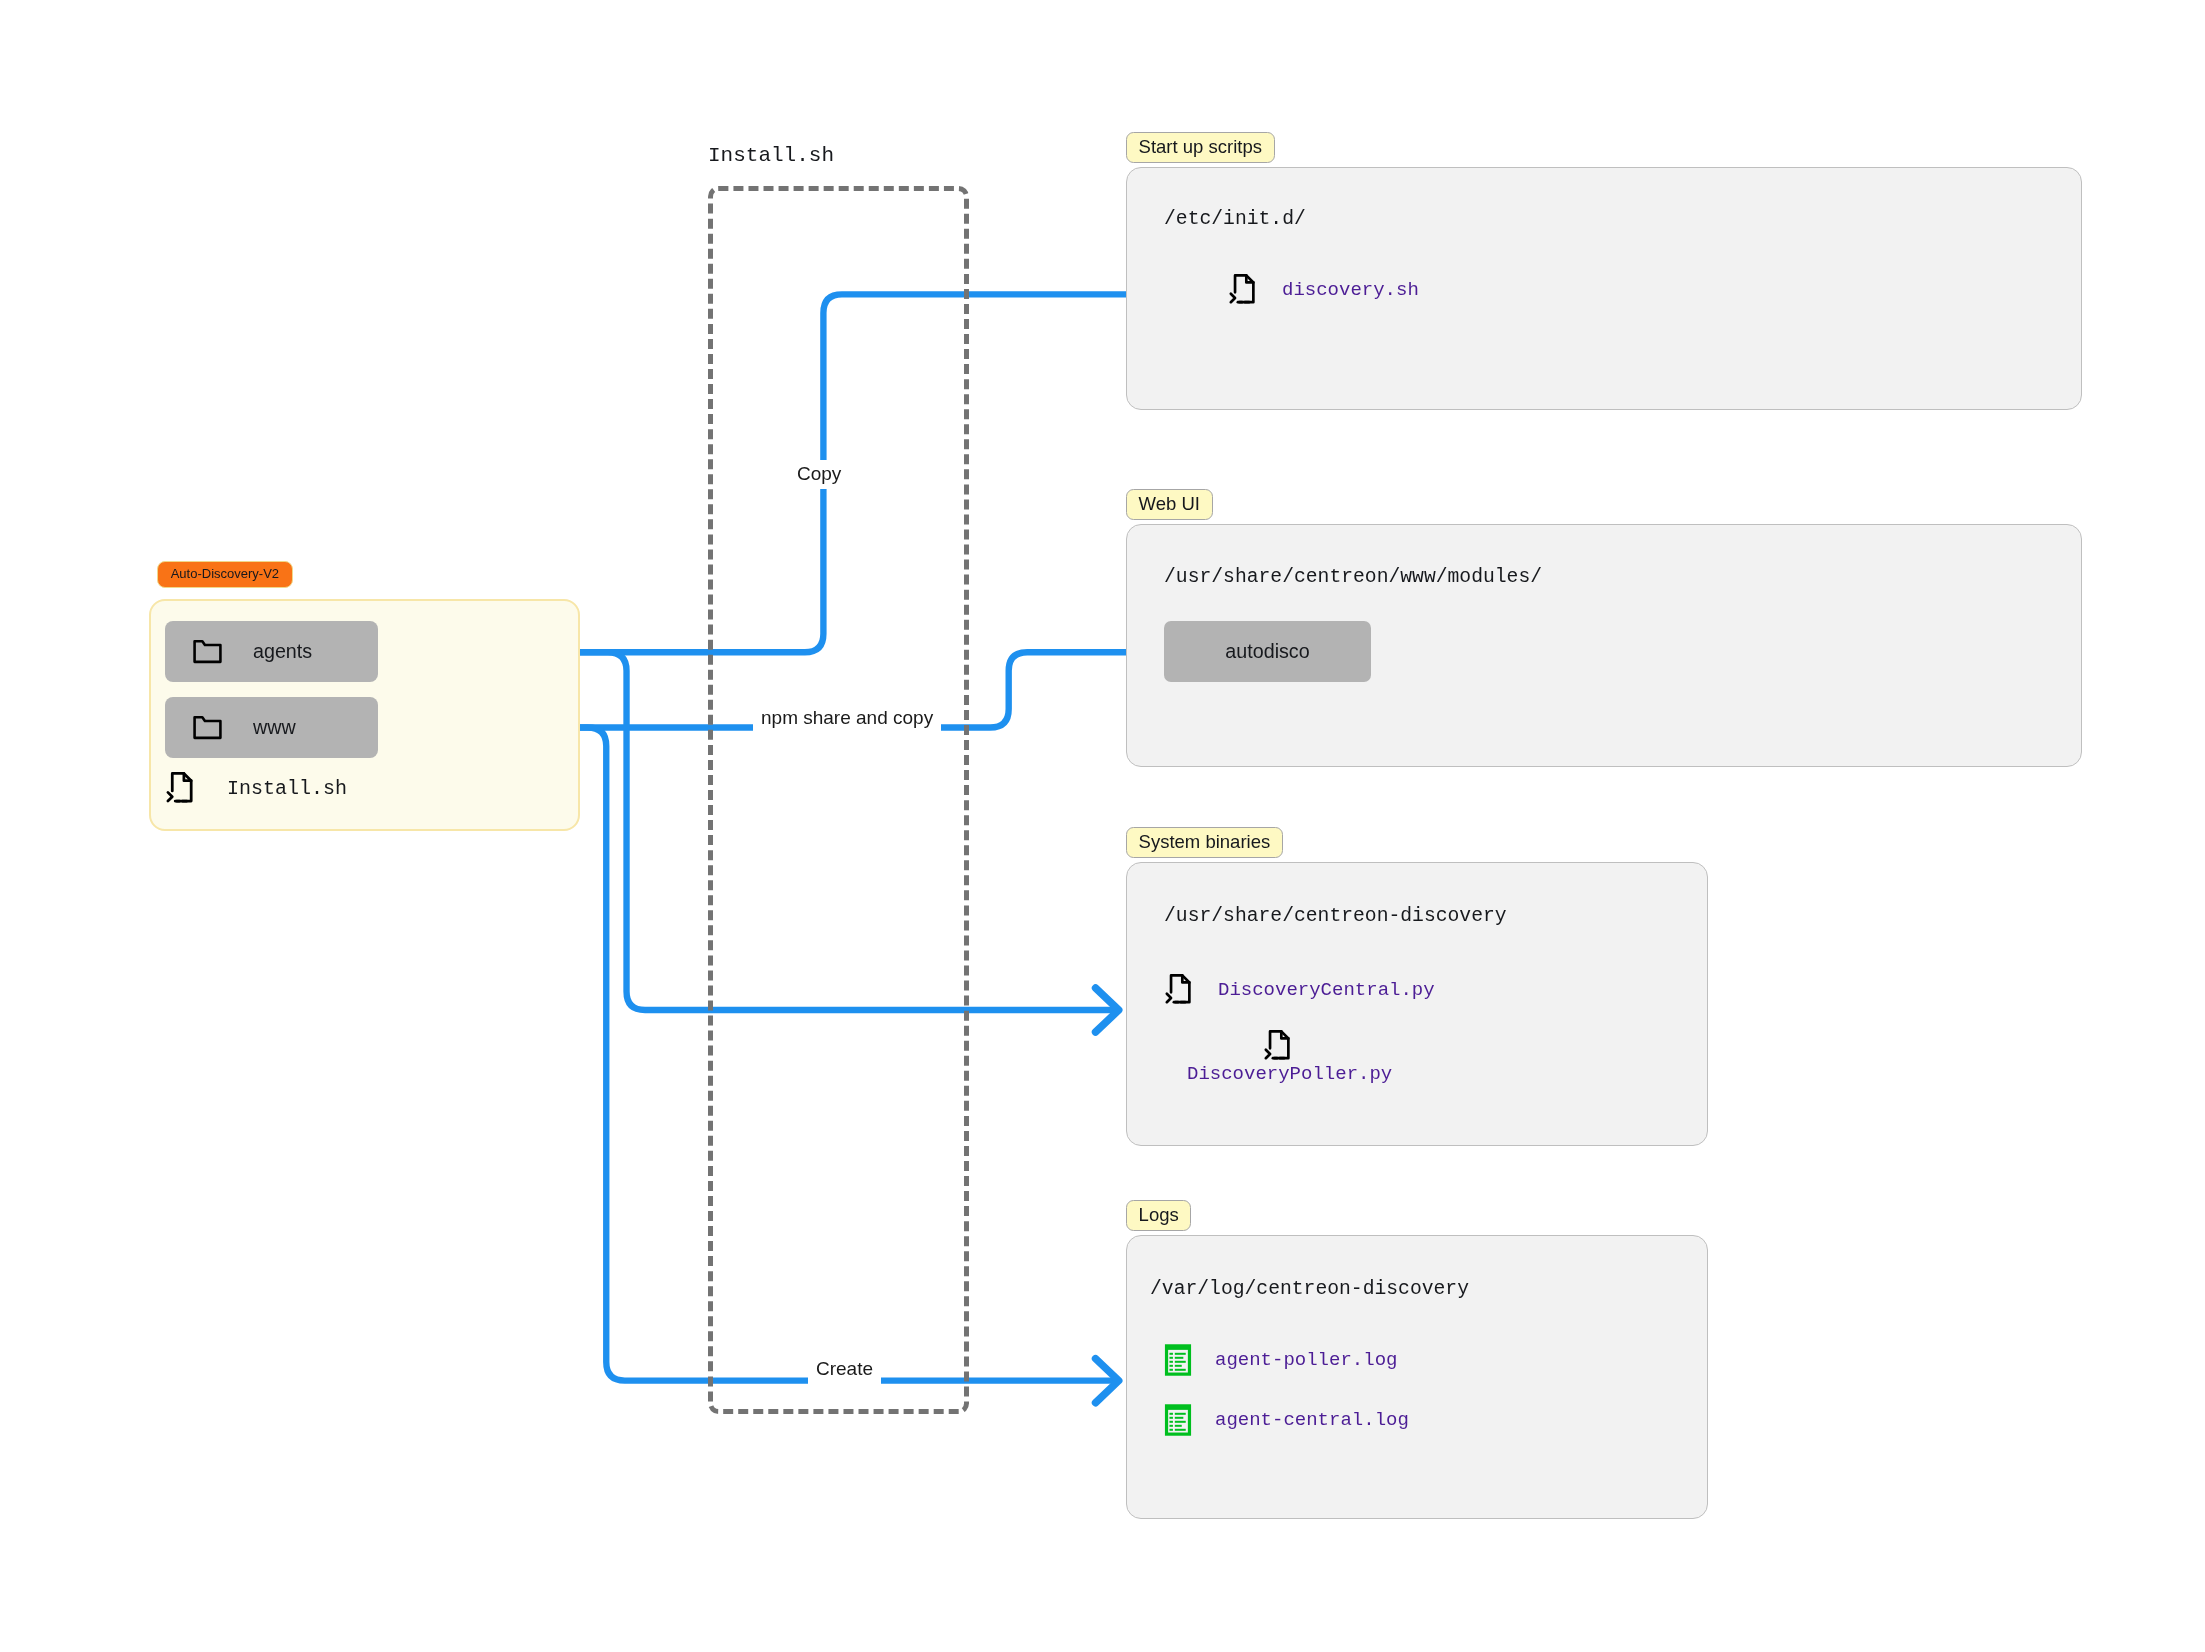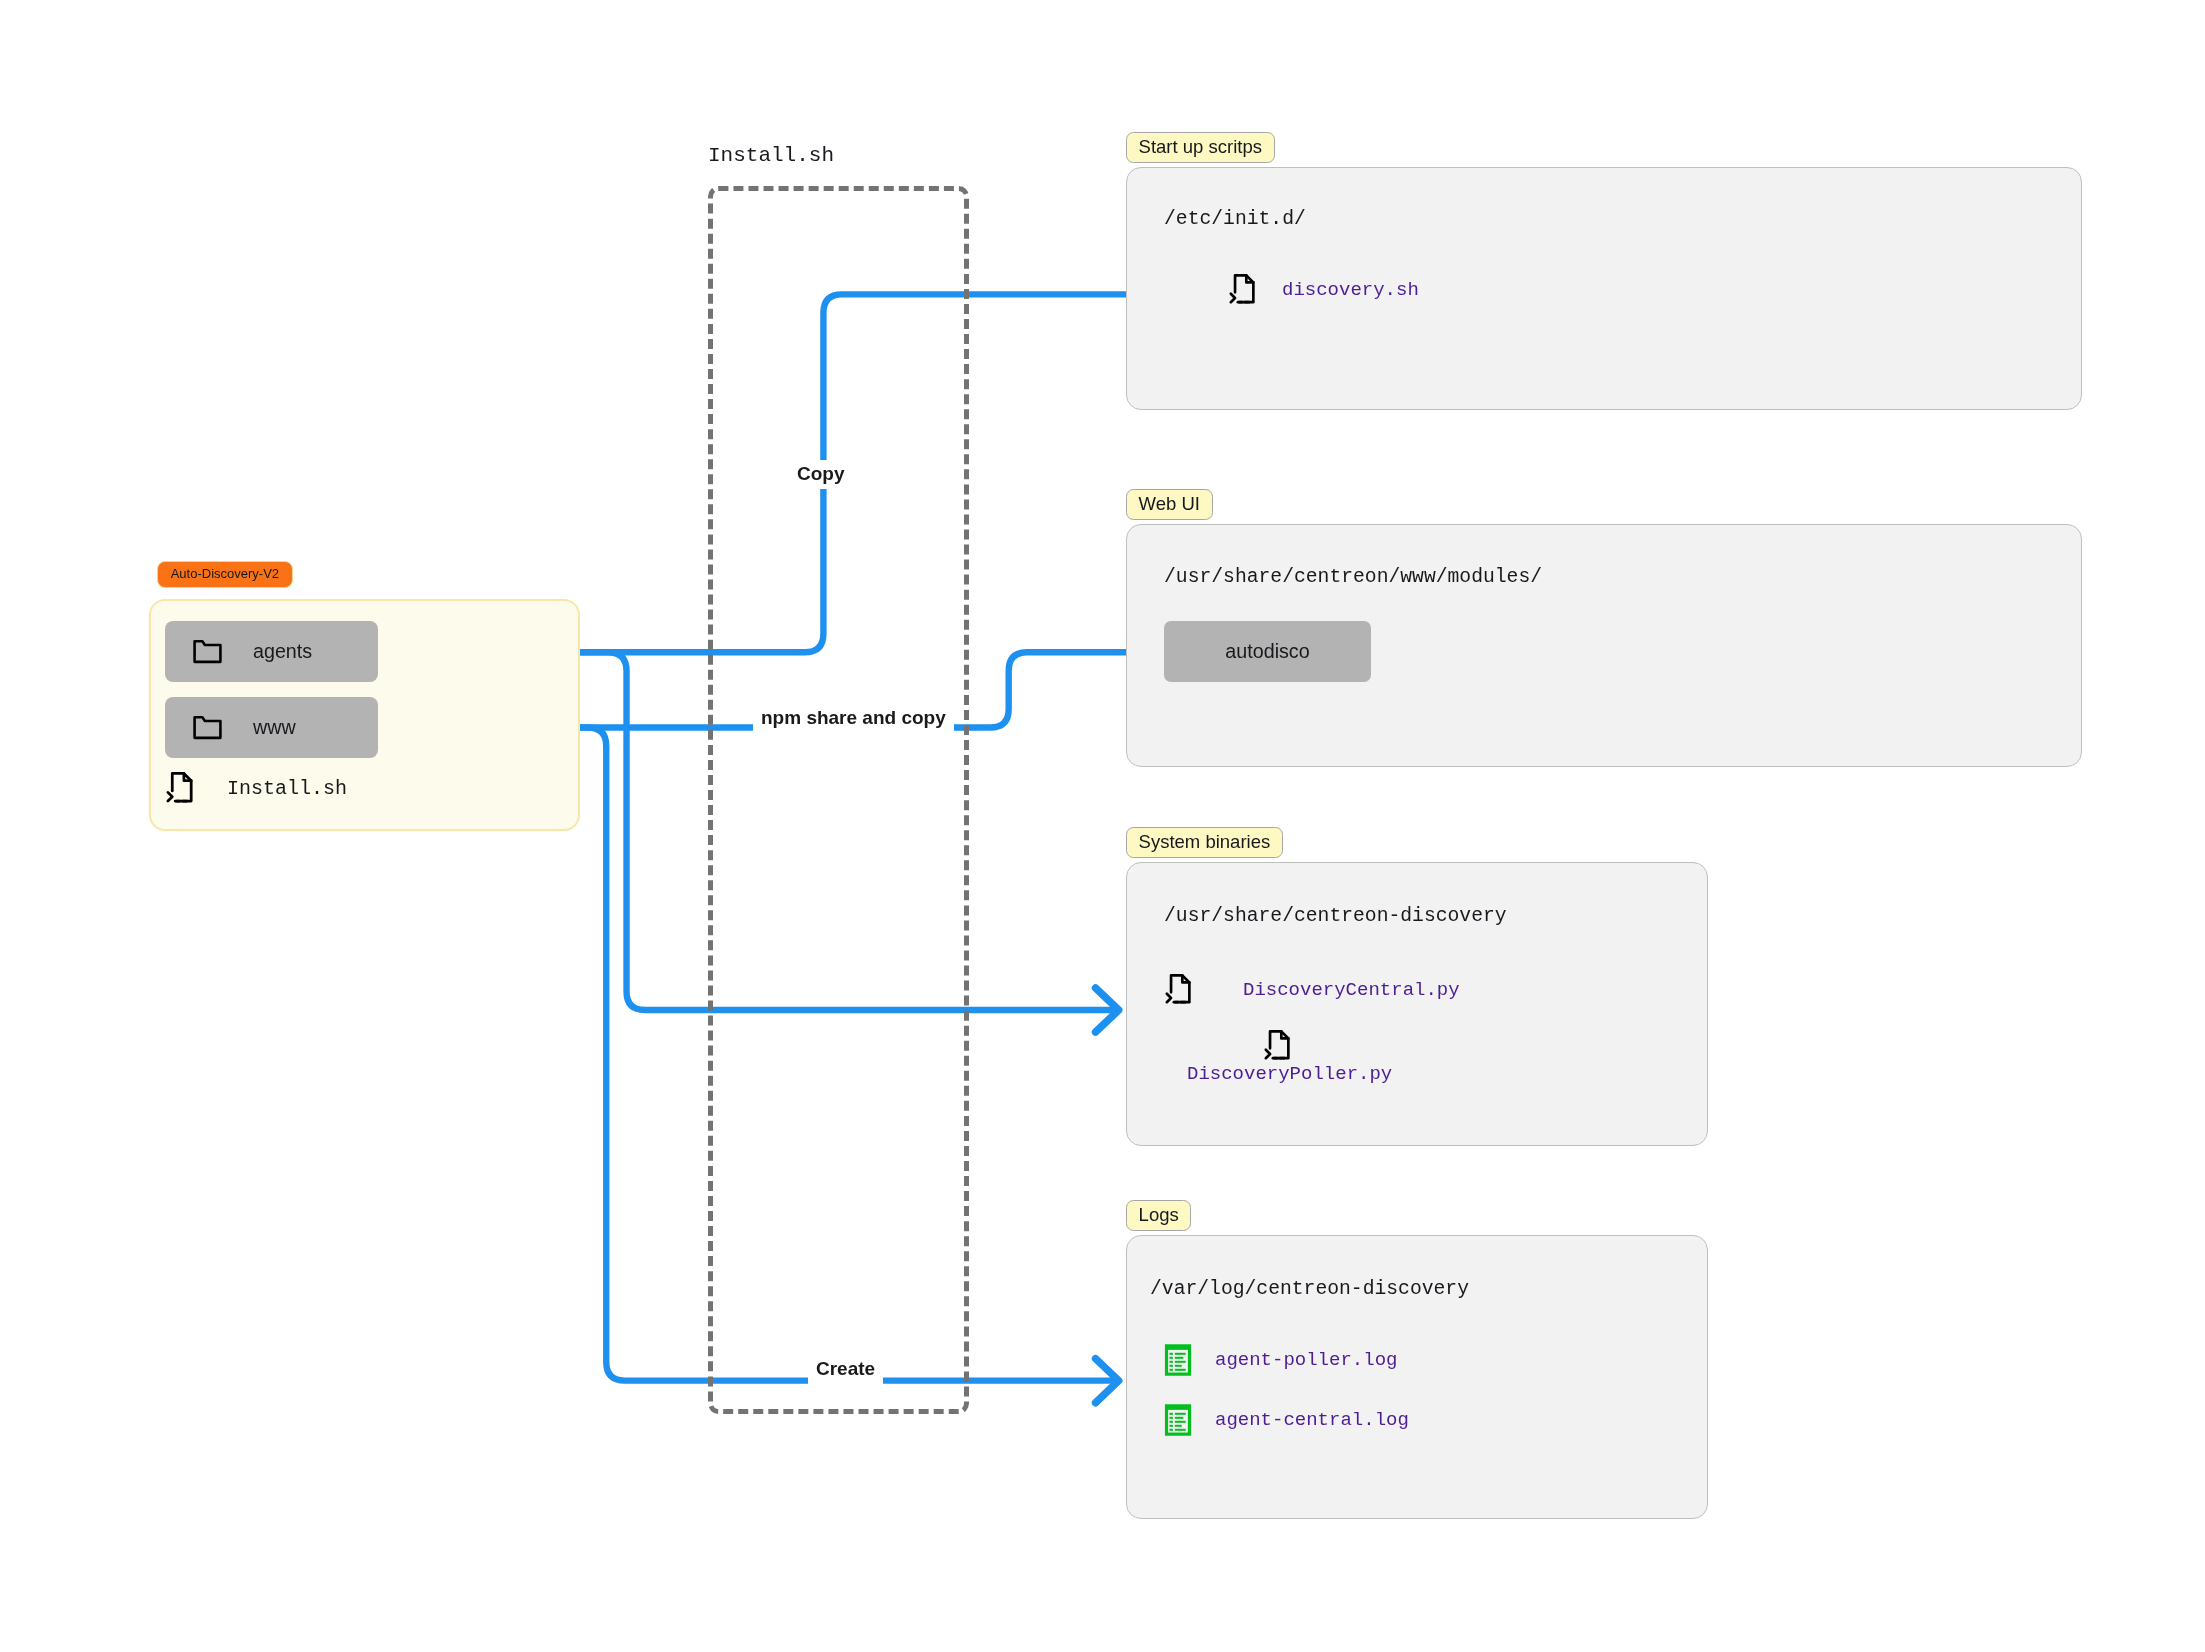--- a/index.html
+++ b/index.html
@@ -170,41 +170,40 @@
     align-items: center;
     justify-content: center;
     font-size: 19.7px;
     color: #17191d;
     box-sizing: border-box;
   }
 
   #panel-binaries  { left: 1126px; top: 862px; width: 582px; height: 284px; }
   #tag-binaries    { left: 1126px; top: 827px; }
   #path-binaries   { left: 1164px; top: 905px; }
-  #item-central-py { left: 1164px; top: 972px; gap: 25px; }
+  #item-central-py { left: 1164px; top: 972px; }
   #item-poller-py  { left: 1164px; top: 1028px; flex-direction: column; }
 
   #panel-logs      { left: 1126px; top: 1235px; width: 582px; height: 284px; }
   #tag-logs        { left: 1126px; top: 1200px; }
   #path-logs       { left: 1150px; top: 1278px; }
   #item-poller-log { left: 1164px; top: 1344px; }
   #item-central-log{ left: 1164px; top: 1404px; }
 
   
   .edge-label {
     position: absolute;
     font-size: 19px;
     color: #1a1a1a;
     text-align: center;
     white-space: nowrap;
     background: #ffffff;
     padding: 2.3px 8px;
     line-height: 1.28;
     z-index: 4;
-    font-weight: bold;
   }
   .edge-label.multi { white-space: normal; }
   #label-copy        { left: 789px; top: 460px; }
   #label-npm         { left: 753px; top: 704px; }
   #label-copy-add    { left: 731px; top: 958px; width: 232px; padding: 2.3px 5.8px; }
   #label-create      { left: 808px; top: 1355px; }
 
   svg { display: block; overflow: visible; }
 </style>
 </head>

